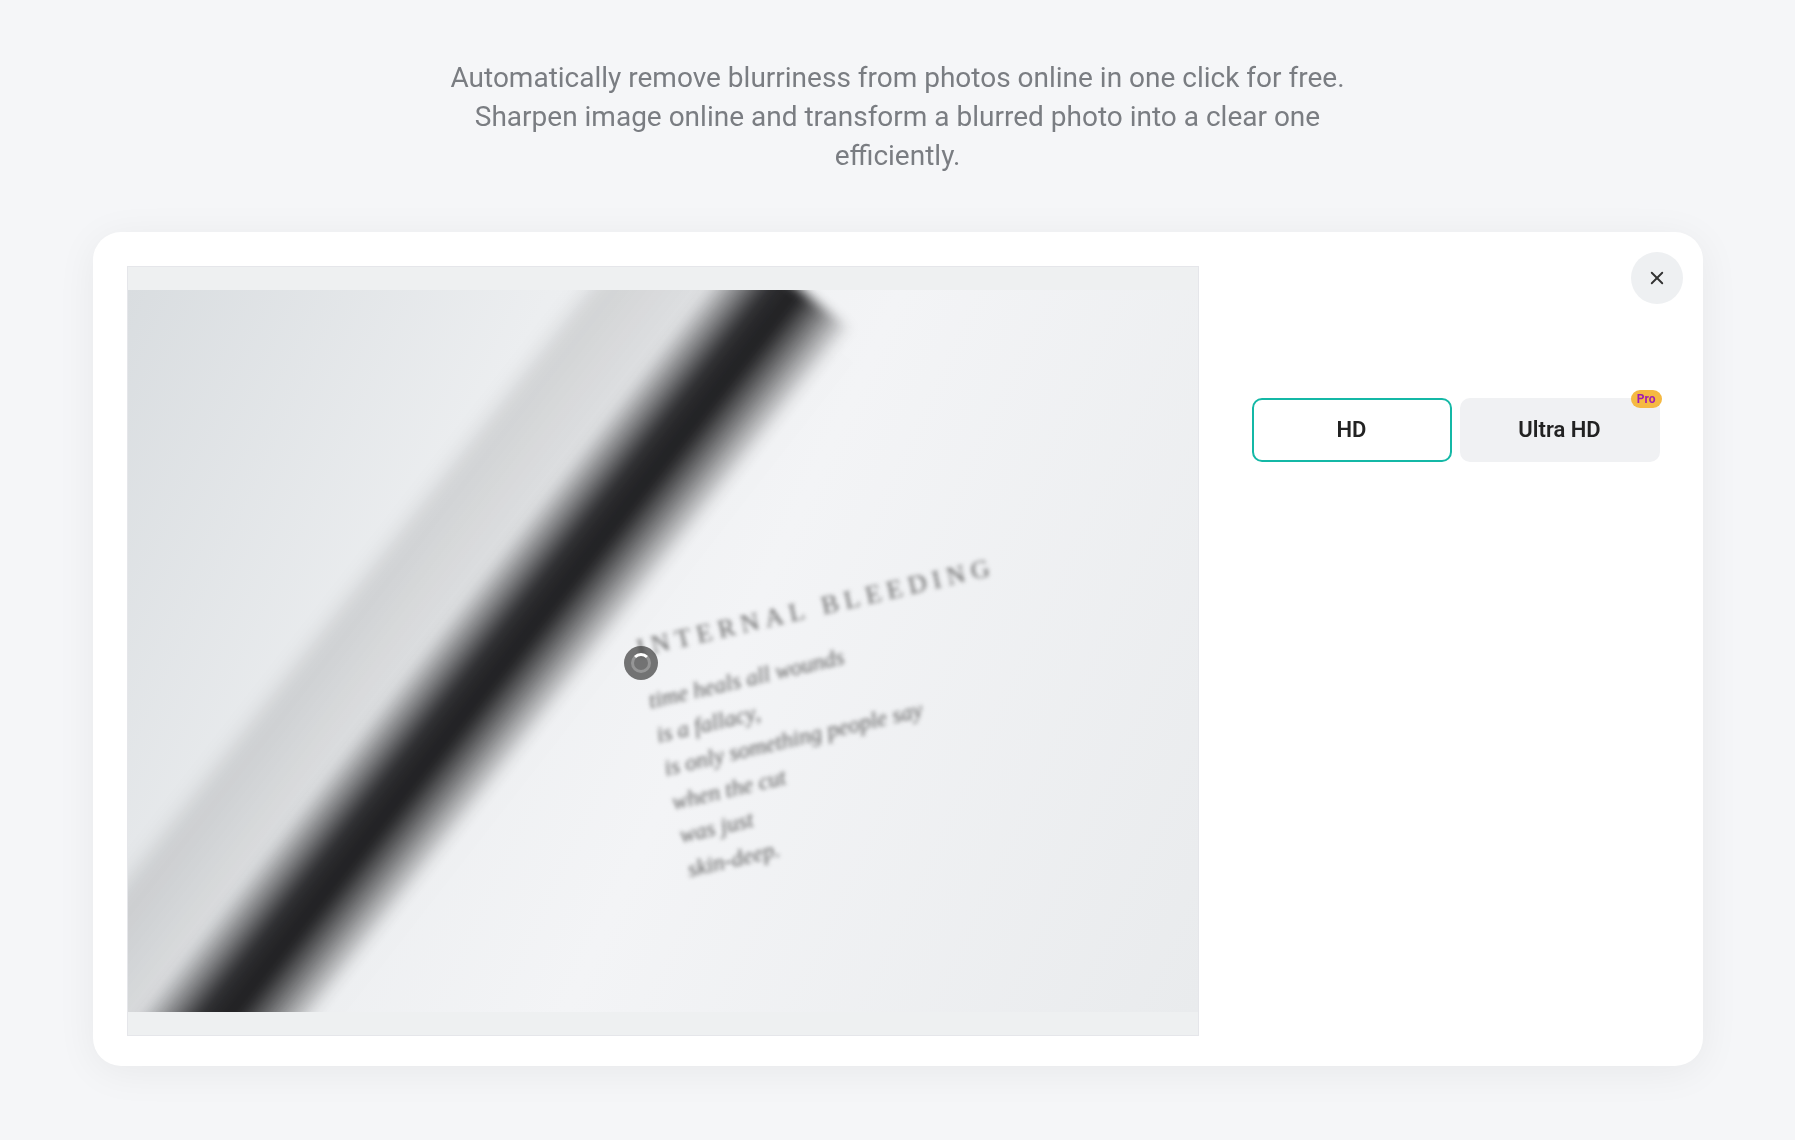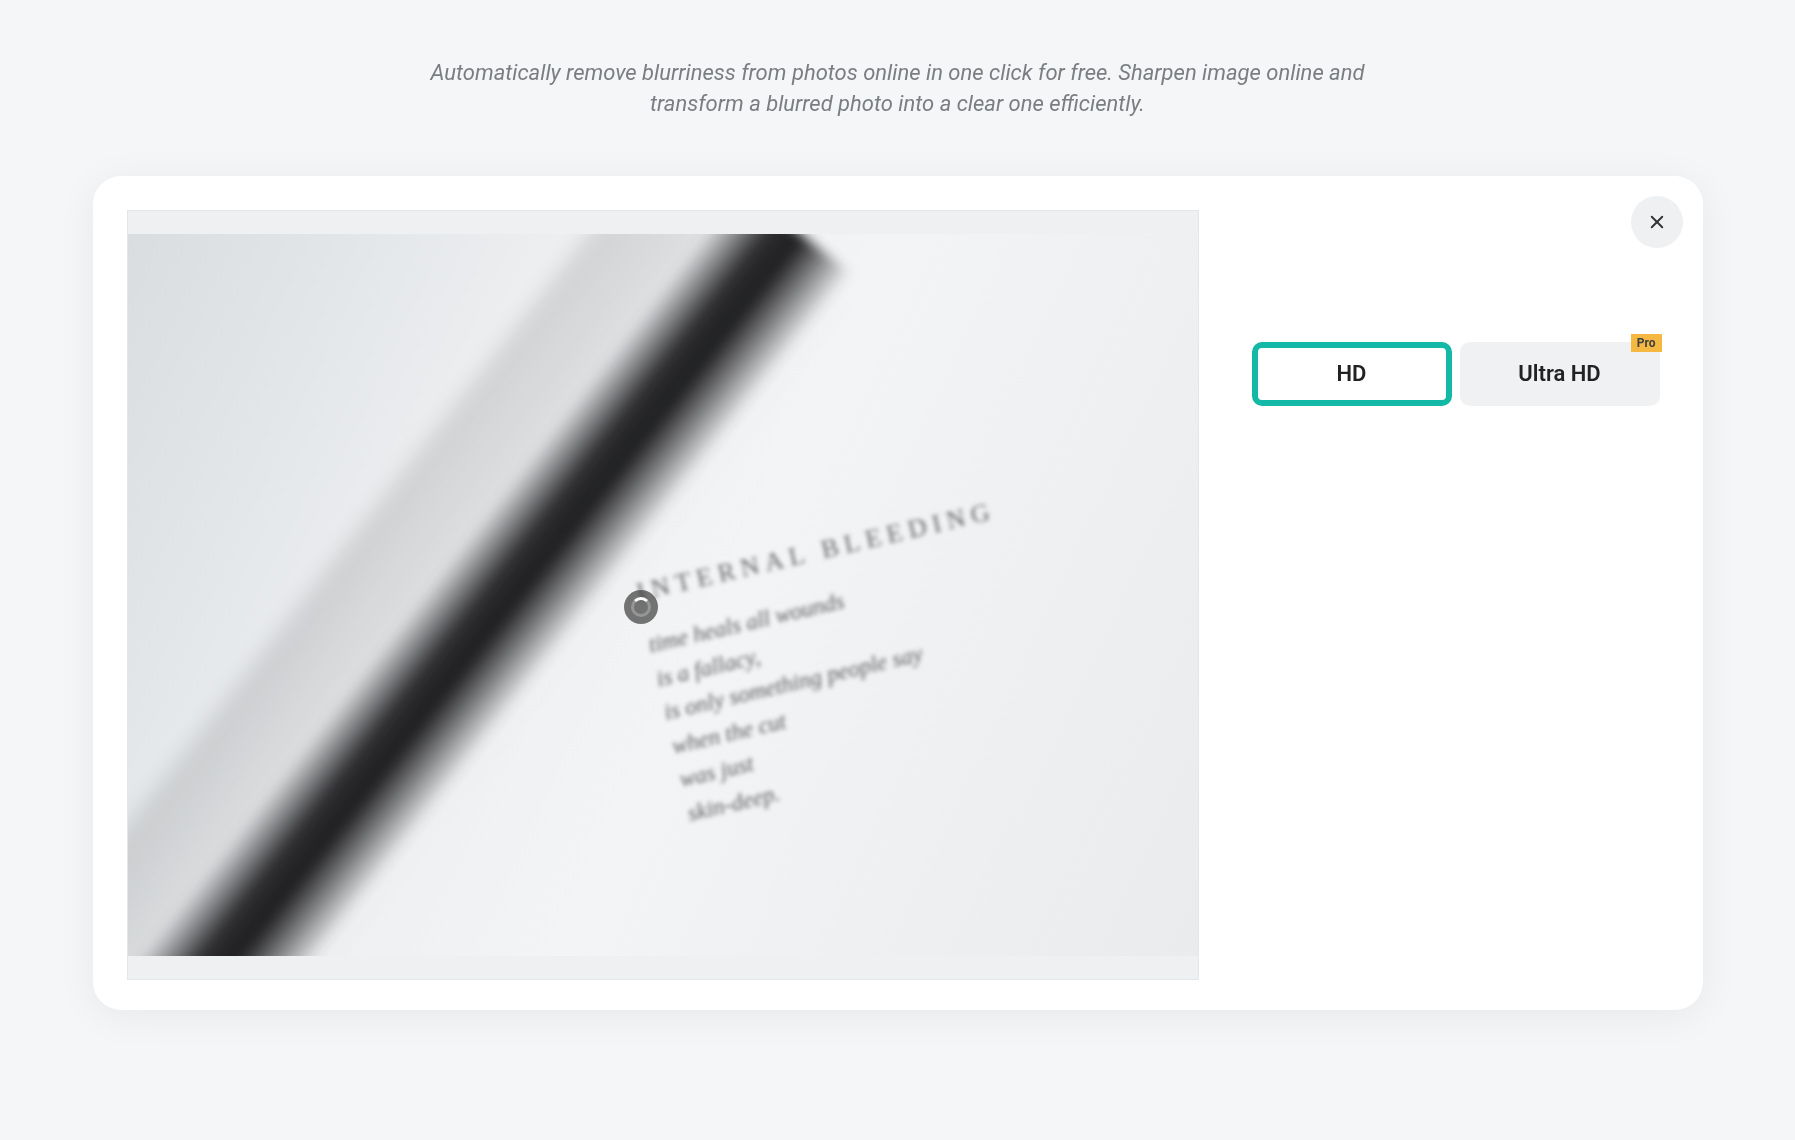--- a/index.html
+++ b/index.html
@@ -18,27 +18,26 @@
   margin-bottom: 56px;
 }
 .title {
   font-size: 56px;
   font-weight: 700;
   color: #1a1a1a;
   letter-spacing: -0.5px;
 }
 .subtitle {
   margin-top: 10px;
-  font-size: 22px;
+  font-size: 28px;
   color: #7a7d82;
   line-height: 1.4;
   max-width: 960px;
   margin-left: auto;
   margin-right: auto;
-  font-style: italic;
 }
 .card {
   width: 1610px;
   margin: 0 auto;
   background: #ffffff;
   border-radius: 28px;
   box-shadow: 0 6px 40px rgba(0,0,0,0.06);
   position: relative;
   padding: 34px 40px 30px 34px;
   min-height: 830px;
@@ -147,38 +146,38 @@
   font-size: 22px;
   font-weight: 600;
   display: flex;
   align-items: center;
   justify-content: center;
   cursor: pointer;
   position: relative;
 }
 .qbtn.selected {
   background: #ffffff;
-  border: 6px solid #14b8a6;
+  border: 2px solid #14b8a6;
   color: #222;
 }
 .qbtn.unselected {
   background: #f0f1f3;
   border: 2px solid transparent;
   color: #222;
 }
 .pro-badge {
   position: absolute;
   top: -10px;
   right: -4px;
   background: #f5b942;
-  color: #404040;
+  color: #a21caf;
   font-size: 12px;
   font-weight: 700;
   padding: 2px 6px;
-  border-radius: 0;
+  border-radius: 9px;
 }
 .close-btn {
   position: absolute;
   top: 20px;
   right: 20px;
   width: 52px;
   height: 52px;
   border-radius: 50%;
   background: #eef0f2;
   display: flex;

